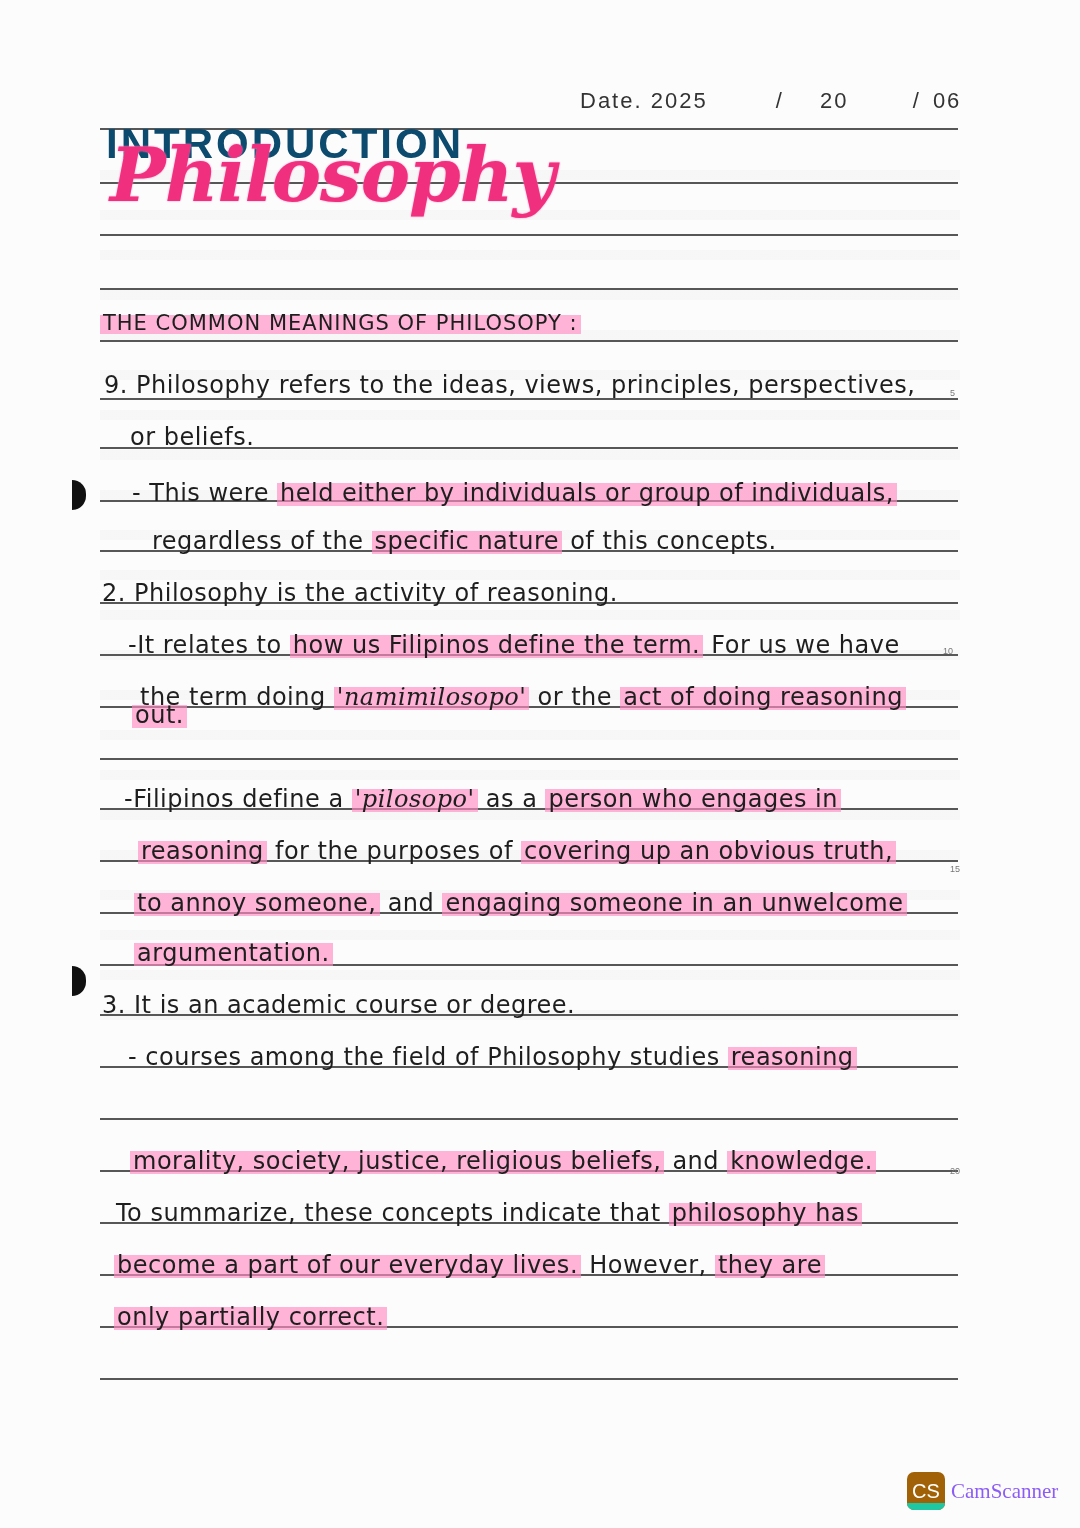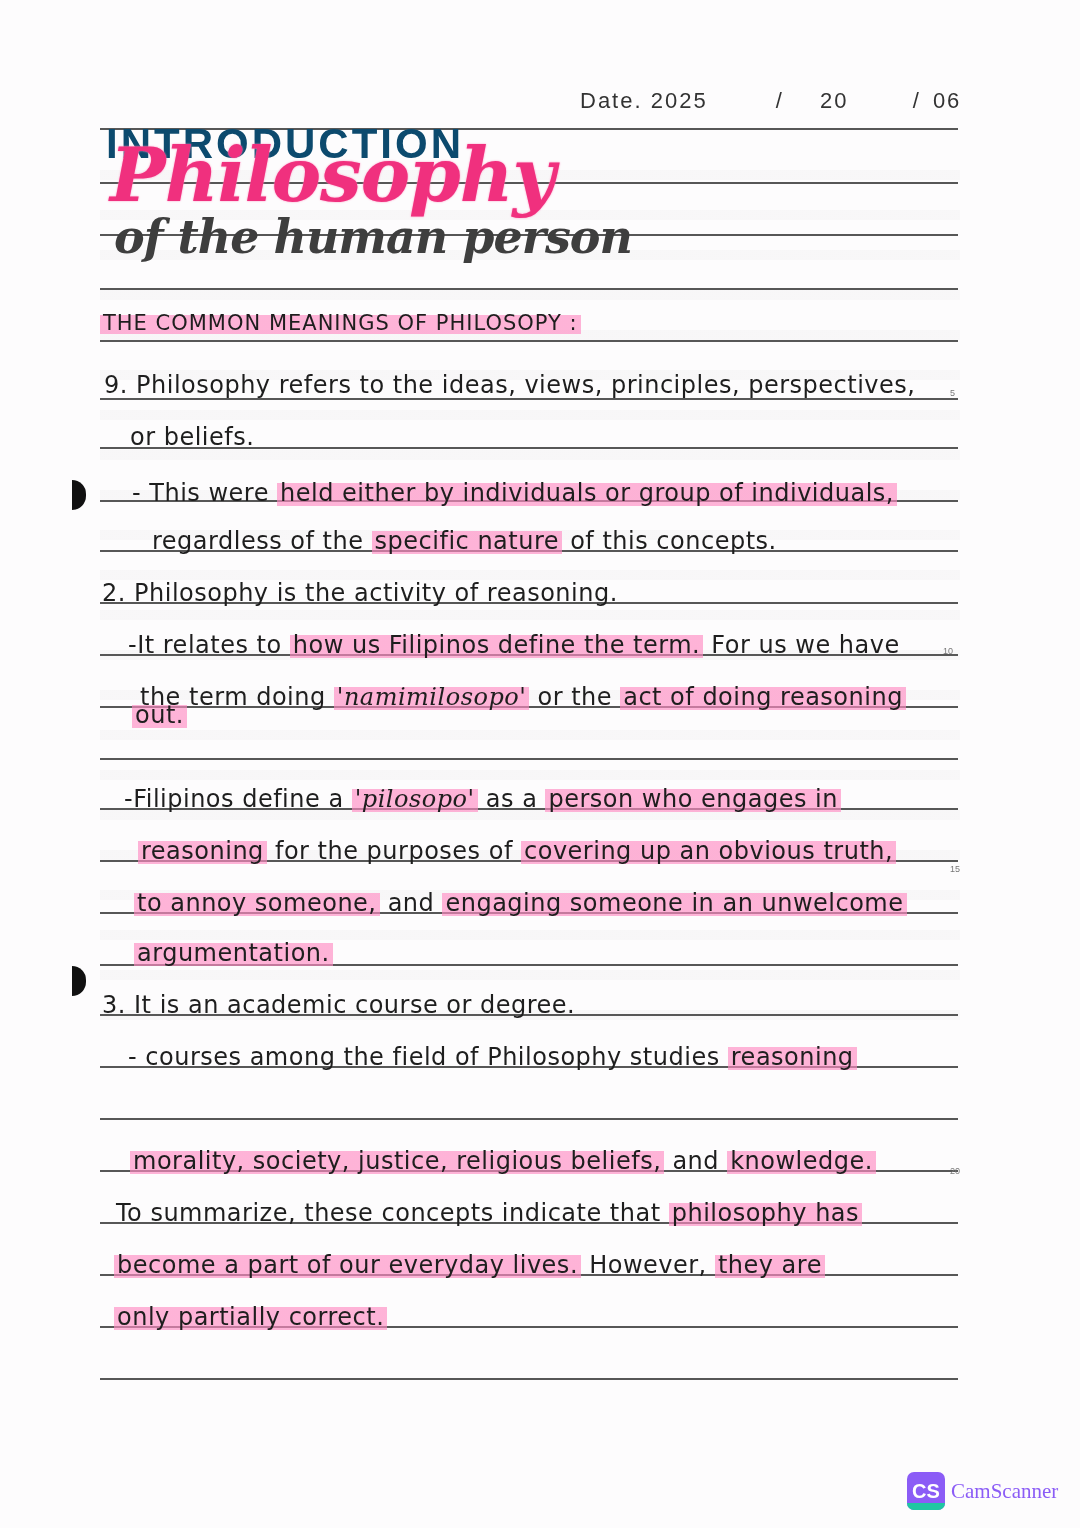--- a/index.html
+++ b/index.html
@@ -26,22 +26,22 @@
     font-family:"DejaVu Serif", serif; font-style:italic; font-weight:700;
     font-size:46px; color:#3e3e3e; letter-spacing:-1px; }
   .line { position:absolute; font-size:24px; line-height:30px; white-space:nowrap;
     font-family:"DejaVu Sans", sans-serif; letter-spacing:0.5px; color:#1e1e1e; }
   .hl { background:linear-gradient(180deg, rgba(255,150,200,0) 0 15%, rgba(255,140,195,0.65) 15% 95%, rgba(255,150,200,0) 95%); padding:0 3px;text-align:right; }
   .it { font-style:italic; font-family:"DejaVu Serif", serif; }
   .heading { font-size:21px; letter-spacing:1px; }
   .margin-num { position:absolute; font-size:9px; color:#777; font-family:"Liberation Sans", sans-serif; }
   .dot { position:absolute; width:14px; height:30px; background:#111; border-radius:0 14px 14px 0; }
   .cs { position:absolute; left:907px; top:1472px; display:flex; align-items:center; gap:6px; }
-  .cs-logo { width:38px; height:38px; border-radius:7px; background:#8b5cf6; position:relative;
-    color:#fff; font-family:"Liberation Sans", sans-serif; font-weight:700; font-size:20px;
+  .cs-logo { width:38px; height:38px; border-radius:7px; background:#a16207; position:relative;
+    color:#fff; font-family:"Liberation Sans", sans-serif; font-weight:400; font-size:20px;
     display:flex; align-items:center; justify-content:center; overflow:hidden; }
   .cs-logo::after { content:""; position:absolute; left:0; right:0; bottom:0; height:7px; background:#1fc7a2; }
   .cs-text { font-family:"Liberation Serif", serif; font-size:21px; color:#8b5cf6; }
 </style>
 </head>
 <body>
 
 <div class="page">
   <div class="ghost"></div>
 
@@ -77,21 +77,20 @@
   <div class="date">
     <span>Date. 2025</span>
     <span style="margin-left:60px">/</span>
     <span style="margin-left:28px">20</span>
     <span style="margin-left:56px">/</span>
     <span style="margin-left:4px">06</span>
   </div>
 
   <div class="intro">INTRODUCTION</div>
   <div class="script-title">Philosophy</div>
-  <div class="script-sub">of the human person</div>
 
   <div class="line heading" style="left:100px; top:308px;">
     <span class="hl">THE COMMON MEANINGS OF PHILOSOPY :</span>
   </div>
 
   <div class="line" style="left:104px; top:370px;">
     <span>9. Philosophy refers to the ideas, views, principles, perspectives,</span>
   </div>
   <div class="line" style="left:130px; top:422px;">
     <span>or beliefs.</span>

